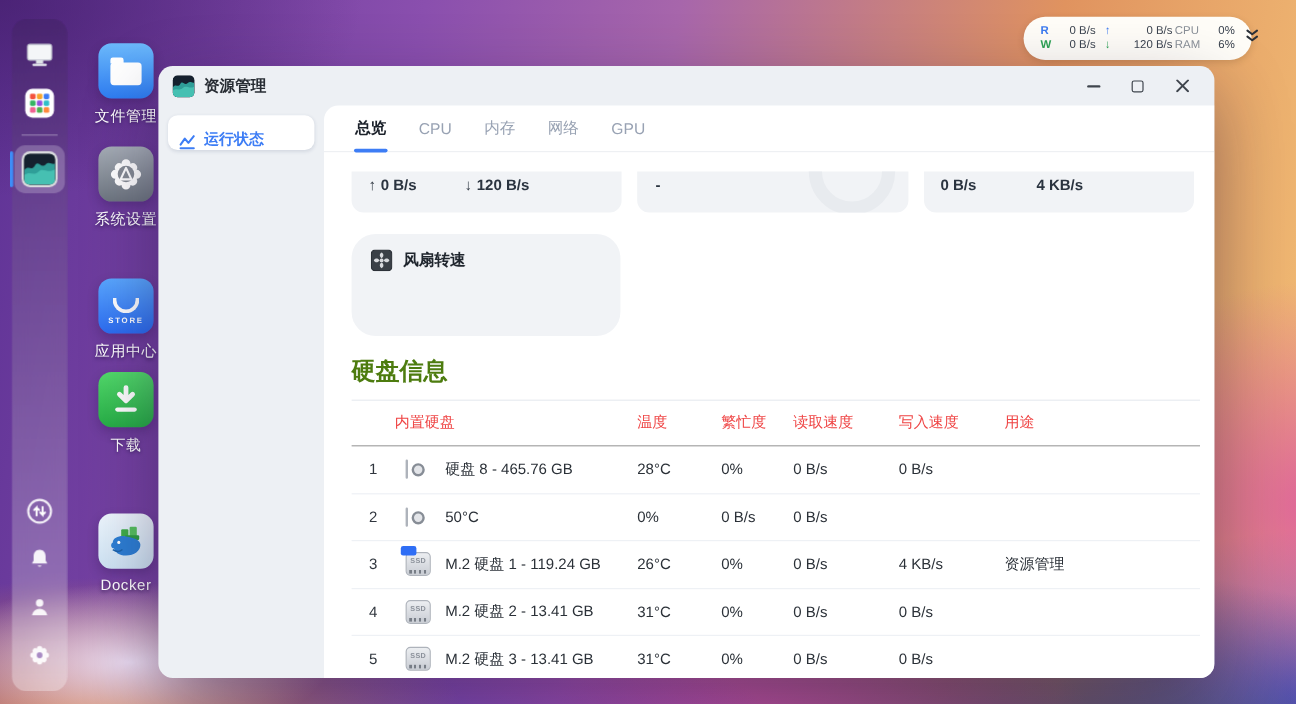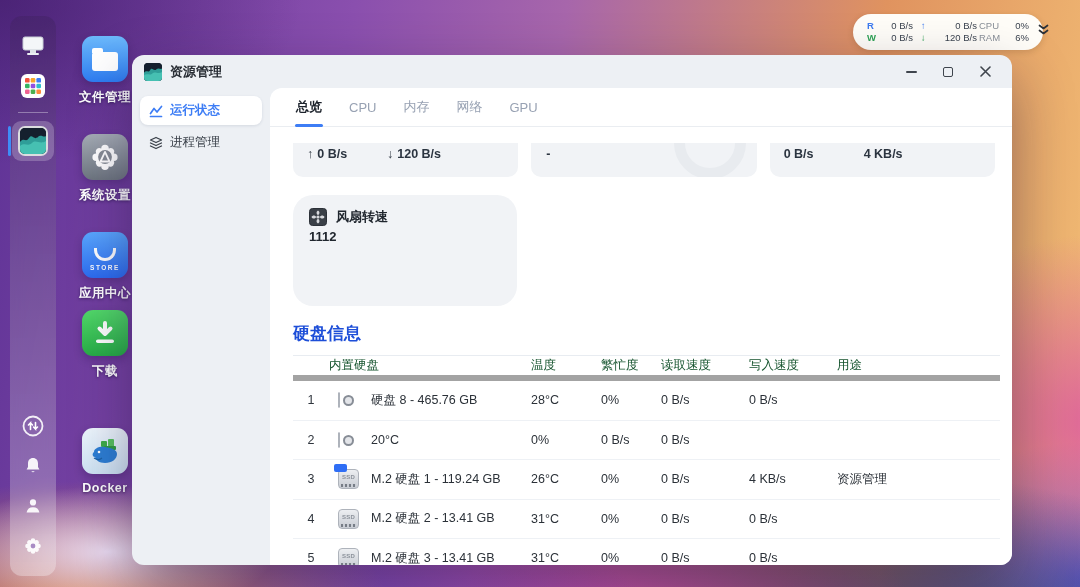--- a/index.html
+++ b/index.html
@@ -31,21 +31,21 @@
     background:#3e8df8; border-radius:2px; }
   .appicon-sm { width:30px; height:30px; border-radius:7px; background:#121d2b;
     border:2px solid rgba(255,255,255,.85); overflow:hidden; }
   .dock-bottom { margin-top:auto; display:flex; flex-direction:column; align-items:center; }
   
   .desk { position:absolute; left:62px; top:0; width:86px; }
   .desk-item { position:absolute; left:0; width:86px; text-align:center; }
   .desk-art { width:46px; height:46px; border-radius:11px; margin:0 auto;
     display:flex; align-items:center; justify-content:center; position:relative;
     box-shadow:0 4px 9px rgba(30,10,60,.25); }
-  .desk-label { margin-top:7px; font-size:12.5px; font-weight:700; color:#fff;
+  .desk-label { margin-top:7px; font-size:12.5px; font-weight:400; color:#fff;
     text-shadow:0 1px 3px rgba(20,10,50,.6); letter-spacing:.5px; }
   .art-files { background:linear-gradient(180deg,#6cb9fb,#2e7df2); }
   .art-settings { background:linear-gradient(180deg,#a6adb6,#6e7680); }
   .art-store { background:linear-gradient(180deg,#5aa7ff,#2c6cf0); flex-direction:column; }
   .store-handle { width:22px; height:13px; border:3px solid #fff; border-top:none;
     border-radius:0 0 12px 12px; margin-top:8px; }
   .store-word { color:#fff; font-size:6.5px; font-weight:700; letter-spacing:1.5px; margin-top:3px; }
   .art-download { background:linear-gradient(180deg,#52d96a,#27ae46); }
   .art-docker { background:linear-gradient(180deg,#eef6fd,#cfe4f4); }
   
@@ -71,54 +71,54 @@
     box-shadow:0 24px 60px rgba(20,10,50,.4); }
   .titlebar { height:33px; display:flex; align-items:center; padding:0 14px 0 12px; }
   .title-ico { width:18px; height:18px; border-radius:4px; overflow:hidden; background:#121d2b; }
   .title-text { margin-left:8px; font-size:13px; font-weight:700; color:#272c33; }
   .win-ctrls { margin-left:auto; display:flex; gap:11px; }
   .ctrl { width:26px; height:24px; display:flex; align-items:center; justify-content:center; cursor:default; }
   .ic-min { width:11px; height:2px; background:#3f454d; border-radius:1px; }
   .ic-max { width:10px; height:10px; border:1.6px solid #3f454d; border-radius:2px; }
   .win-body { display:flex; height:477px; }
   .sidenav { width:138px; padding:8px 8px 0 8px; flex-shrink:0; }
-  .nav-item { display:flex; align-items:center; gap:7px; height:29px; padding:0 9px;
+  .nav-item { display:flex; align-items:flex-end; gap:7px; height:29px; padding:0 9px;
     border-radius:8px; font-size:12.5px; color:#3a4049; margin-bottom:3px; }
   .nav-item.active { background:#fff; color:#3d7df5; font-weight:700;
     box-shadow:0 1px 3px rgba(40,60,100,.12); }
   .main { flex:1; background:#fff; border-radius:12px 0 0 0; display:flex; flex-direction:column; overflow:hidden; }
   .tabbar { height:39px; display:flex; align-items:center; gap:25px; padding:0 25px;
     border-bottom:1px solid #eaedf1; flex-shrink:0; }
   .tab { font-size:13px; color:#98a2b3; position:relative; padding:11px 1px; cursor:default; }
   .tab.active { color:#1c222b; font-weight:700; }
   .tab.active::after { content:""; position:absolute; left:0; right:0; bottom:0;
     height:3px; background:#3d7df5; border-radius:2px; }
   .gapstrip { height:16px; flex-shrink:0; background:#fff; }
   .viewport { flex:1; overflow:hidden; position:relative; }
   
   .cards-row { display:flex; gap:13px; margin:-76px 17px 0 23px; }
   .card { flex:1; height:110px; background:#f1f3f6; border-radius:10px; position:relative; overflow:hidden; }
   .metric { position:absolute; top:80px; font-size:12.5px; font-weight:700; color:#2b3440; }
   .metric .arr { font-weight:400; color:#39404b; margin-right:4px; }
   .gauge { position:absolute; right:11px; top:40px; width:72px; height:72px;
     border-radius:50%; border:11px solid #e8ebef; }
   
-  .fan-card { width:224px; height:111px; background:#f1f3f6; border-radius:20px;
+  .fan-card { width:224px; height:85px; background:#f1f3f6; border-radius:20px;
     margin:18px 0 0 23px; padding:13px 16px; }
   .fan-head { display:flex; align-items:center; gap:9px; }
   .fan-title { font-size:13px; font-weight:700; color:#20262e; }
   .fan-label { margin-top:14px; font-size:11.5px; color:#6b7684; }
   .fan-value { margin-top:3px; font-size:13px; font-weight:700; color:#20262e; }
   
-  .disk-title { margin:16px 23px 0; font-size:17px; font-weight:700; color:#1d4ed8; }
+  .disk-title { margin:16px 23px 0; font-size:20px; font-weight:700; color:#4d7c0f; }
   .disk-table { margin:10px 12px 0 23px; }
   .thead, .trow { display:grid; align-items:center;
     grid-template-columns:36px 42px 160px 70px 60px 88px 88px 1fr; }
-  .thead { height:26px; border-top:1px solid #e8ecf1; border-bottom:6px solid #a3a3a3;
-    font-size:12.5px; color:#14532d; }
+  .thead { height:39px; border-top:1px solid #e8ecf1; border-bottom:1px solid #a3a3a3;
+    font-size:12.5px; color:#ef4444; }
   .thead .h-name { grid-column:2 / 4; }
   .trow { height:39.5px; border-bottom:1px solid #eef1f5; font-size:12.5px; color:#2b3138; }
   .cell-idx { text-align:center; color:#30363e; }
   .cell-icon { display:flex; align-items:center; justify-content:flex-start; padding-left:9px; }
   
   .hdd { width:21px; height:20px; border-radius:4px; position:relative;
     background:linear-gradient(#f0f1f4,#c6cad1); border:1px solid #aeb3bb; }
   .hdd::before { content:""; position:absolute; left:4px; top:2px; width:7px; height:7px;
     border-radius:50%; background:#e3e5e9; border:2.5px solid #878d96; }
   .hdd::after { content:""; position:absolute; left:1px; right:1px; bottom:1px; height:4px;
@@ -200,21 +200,21 @@
     </div>
   </div>
 
   <div class="desk">
     <div class="desk-item" style="top:36px">
       <div class="desk-art art-files">
           <div class="folder"></div>
         </div>
       <div class="desk-label">文件管理</div>
     </div>
-    <div class="desk-item" style="top:134px">
+    <div class="desk-item" style="top:122px">
       <div class="desk-art art-settings">
         <svg width="30" height="30" viewBox="0 0 20 20">
           <path d="M10 1.8 a2.5 2.5 0 0 1 2.5 2.5 a2.5 2.5 0 0 1 3.4 3.4 a2.5 2.5 0 0 1 0 5 a2.5 2.5 0 0 1 -3.4 3.4 a2.5 2.5 0 0 1 -5 0 a2.5 2.5 0 0 1 -3.4 -3.4 a2.5 2.5 0 0 1 0 -5 a2.5 2.5 0 0 1 3.4 -3.4 A2.5 2.5 0 0 1 10 1.8 Z" fill="#fff"></path>
           <circle cx="10" cy="10" r="4.6" fill="#868c95"></circle>
           <path d="M10 6.6 L13 13 H7 Z" fill="none" stroke="#fff" stroke-width="1.2" stroke-linejoin="round"></path>
         </svg>
       </div>
       <div class="desk-label">系统设置</div>
     </div>
     <div class="desk-item" style="top:232px">
@@ -295,28 +295,20 @@
       </div>
     </div>
     <div class="win-body">
       <div class="sidenav">
         <div class="nav-item active">
           <svg width="14" height="14" viewBox="0 0 14 14">
             <path d="M1.5 9.5 L5 4.5 L8 8 L12.5 2.5" stroke="#3d7df5" stroke-width="1.7" fill="none" stroke-linecap="round" stroke-linejoin="round"></path>
             <path d="M1.5 12.5 H12.5" stroke="#3d7df5" stroke-width="1.7" stroke-linecap="round"></path>
           </svg>
           <span>运行状态</span>
-        </div>
-        <div class="nav-item">
-          <svg width="14" height="14" viewBox="0 0 14 14">
-            <path d="M7 1.5 L12.5 4 L7 6.5 L1.5 4 Z" stroke="#3a4049" stroke-width="1.3" fill="none" stroke-linejoin="round"></path>
-            <path d="M1.5 7 L7 9.5 L12.5 7" stroke="#3a4049" stroke-width="1.3" fill="none" stroke-linecap="round" stroke-linejoin="round"></path>
-            <path d="M1.5 10 L7 12.5 L12.5 10" stroke="#3a4049" stroke-width="1.3" fill="none" stroke-linecap="round" stroke-linejoin="round"></path>
-          </svg>
-          <span>进程管理</span>
         </div>
       </div>
       <div class="main">
         <div class="tabbar">
           <span class="tab active">总览</span>
           <span class="tab">CPU</span>
           <span class="tab">内存</span>
           <span class="tab">网络</span>
           <span class="tab">GPU</span>
         </div>
@@ -343,21 +335,20 @@
               <svg width="18" height="18" viewBox="0 0 18 18">
                 <rect x="0.5" y="0.5" width="17" height="17" rx="3" fill="#3a4047" stroke="#2c3138"></rect>
                 <circle cx="9" cy="9" r="1.6" fill="#d8dade"></circle>
                 <path d="M9 2.5 C11 3.5 11 6 9 7.2 C7 6 7 3.5 9 2.5 Z" fill="#d8dade"></path>
                 <path d="M15.5 9 C14.5 11 12 11 10.8 9 C12 7 14.5 7 15.5 9 Z" fill="#d8dade"></path>
                 <path d="M9 15.5 C7 14.5 7 12 9 10.8 C11 12 11 14.5 9 15.5 Z" fill="#d8dade"></path>
                 <path d="M2.5 9 C3.5 7 6 7 7.2 9 C6 11 3.5 11 2.5 9 Z" fill="#d8dade"></path>
               </svg>
               <span class="fan-title">风扇转速</span>
             </div>
-            <div class="fan-value">1112</div>
           </div>
 
           <div class="disk-title">硬盘信息</div>
           <div class="disk-table">
             <div class="thead">
               <span></span>
               <span class="h-name">内置硬盘</span>
               <span>温度</span>
               <span>繁忙度</span>
               <span>读取速度</span>
@@ -375,21 +366,21 @@
                   <span>0%</span>
                   <span>0 B/s</span>
                   <span>0 B/s</span>
                   <span></span>
                 </div>
                 <div class="trow">
                   <span class="cell-idx">2</span>
                   <span class="cell-icon">
                     <span class="iconwrap"><span class="hdd"></span></span>
                   </span>
-                  <span>20°C</span>
+                  <span>50°C</span>
                   <span>0%</span>
                   <span>0 B/s</span>
                   <span>0 B/s</span>
                   <span></span>
                 </div>
                 <div class="trow">
                   <span class="cell-idx">3</span>
                   <span class="cell-icon">
                     <span class="iconwrap">
                       <span class="ssd">

